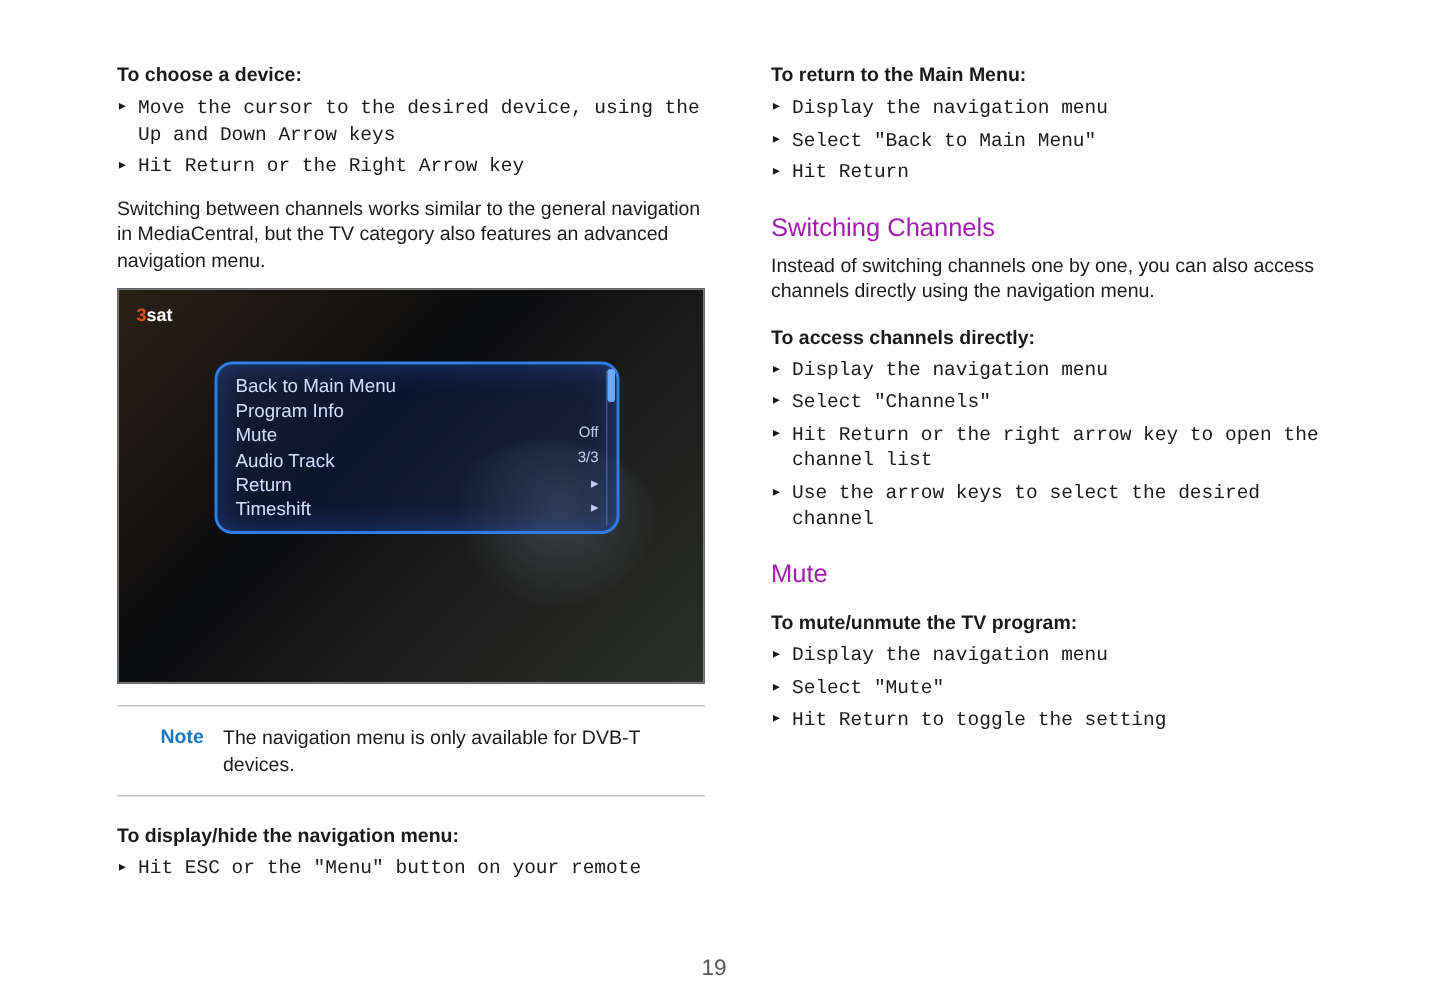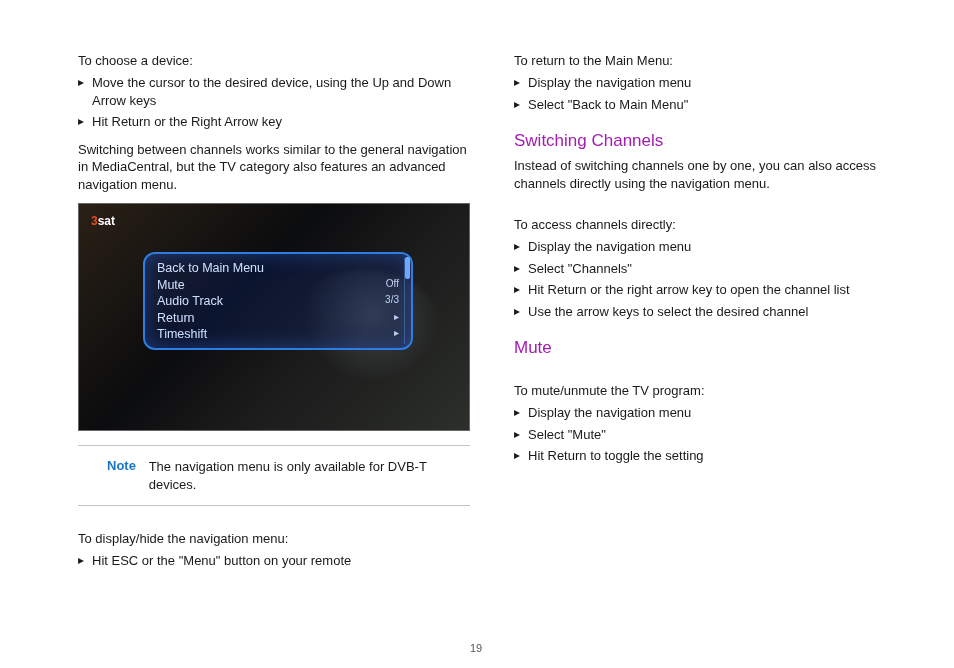--- a/index.html
+++ b/index.html
@@ -14,30 +14,31 @@
   }
   .page {
     padding: 28px 56px 28px 78px;
     display: flex;
     gap: 44px;
   }
   .col { flex: 1; }
   .left-col { max-width: 400px; }
   .right-col { max-width: 400px; }
   .sub-heading {
-    font-weight: 400;
+    font-weight: 700;
     margin-bottom: 6px;
-    margin-top: 25px;
+    margin-top: 14px;
   }
   .bullet-list { list-style: none; margin-bottom: 10px; }
   .bullet-item {
     position: relative;
     padding-left: 14px;
     margin-bottom: 4px;
     line-height: 1.35;
+    font-family: Liberation Mono, monospace;
   }
   .bullet-item::before {
     content: "▸";
     position: absolute;
     left: 0;
     top: 0;
     font-size: 12px;
   }
   .para {
     line-height: 1.35;
@@ -48,21 +49,21 @@
     color: #a21caf;
     font-size: 17px;
     font-weight: 400;
     margin-top: 18px;
     margin-bottom: 6px;
   }
 
   
   .screenshot {
     width: 392px;
-    height: 228px;
+    height: 264px;
     border: 1px solid #666;
     position: relative;
     margin: 8px 0 10px 0;
     overflow: hidden;
     background: linear-gradient(135deg, #2a2116 0%, #0b0c0e 40%, #1a1a1a 60%, #2c2f2a 100%);
   }
   .tv-logo {
     position: absolute;
     top: 10px; left: 12px;
     color: #fff;
@@ -121,21 +122,21 @@
     margin: 14px 0 18px 0;
   }
   .note-label { color: #1976c4; font-weight: 600; min-width: 34px; padding-left: 23px; }
   .note-text { line-height: 1.35; }
 
   .page-number {
     position: absolute;
     bottom: 14px;
     left: 0; right: 2px;
     text-align: center;
-    font-size: 11px;
+    font-size: 15px;
     color: #555;
   }
 </style>
 </head>
 <body>
 
 <div class="page">
 
   <div class="col left-col">
 
@@ -153,20 +154,24 @@
         <span class="three">3</span><span>sat</span>
       </div>
       <div class="tv-menu">
         <div class="scroll-track"></div>
         <div class="scroll-thumb"></div>
         <div class="tv-row">
           <span>Back to Main Menu</span>
             <span class="arrow"></span>
         </div>
         <div class="tv-row">
+          <span>Program Info</span>
+            <span class="arrow"></span>
+        </div>
+        <div class="tv-row">
           <span>Mute</span>
             <span class="arrow">Off</span>
         </div>
         <div class="tv-row">
           <span>Audio Track</span>
             <span class="arrow">3/3</span>
         </div>
         <div class="tv-row">
           <span>Return</span>
             <span class="arrow">▸</span>
@@ -188,20 +193,21 @@
       <li class="bullet-item">Hit ESC or the "Menu" button on your remote</li>
     </ul>
   </div>
 
   <div class="col right-col">
 
     <div class="sub-heading">To return to the Main Menu:</div>
     <ul class="bullet-list">
       <li class="bullet-item">Display the navigation menu</li>
       <li class="bullet-item">Select "Back to Main Menu"</li>
+      <li class="bullet-item">Hit Return</li>
     </ul>
 
     <h2 class="section-heading">Switching Channels</h2>
     <p class="para">Instead of switching channels one by one, you can also access channels directly using the navigation menu.</p>
 
     <div class="sub-heading">To access channels directly:</div>
     <ul class="bullet-list">
       <li class="bullet-item">Display the navigation menu</li>
       <li class="bullet-item">Select "Channels"</li>
       <li class="bullet-item">Hit Return or the right arrow key to open the channel list</li>

